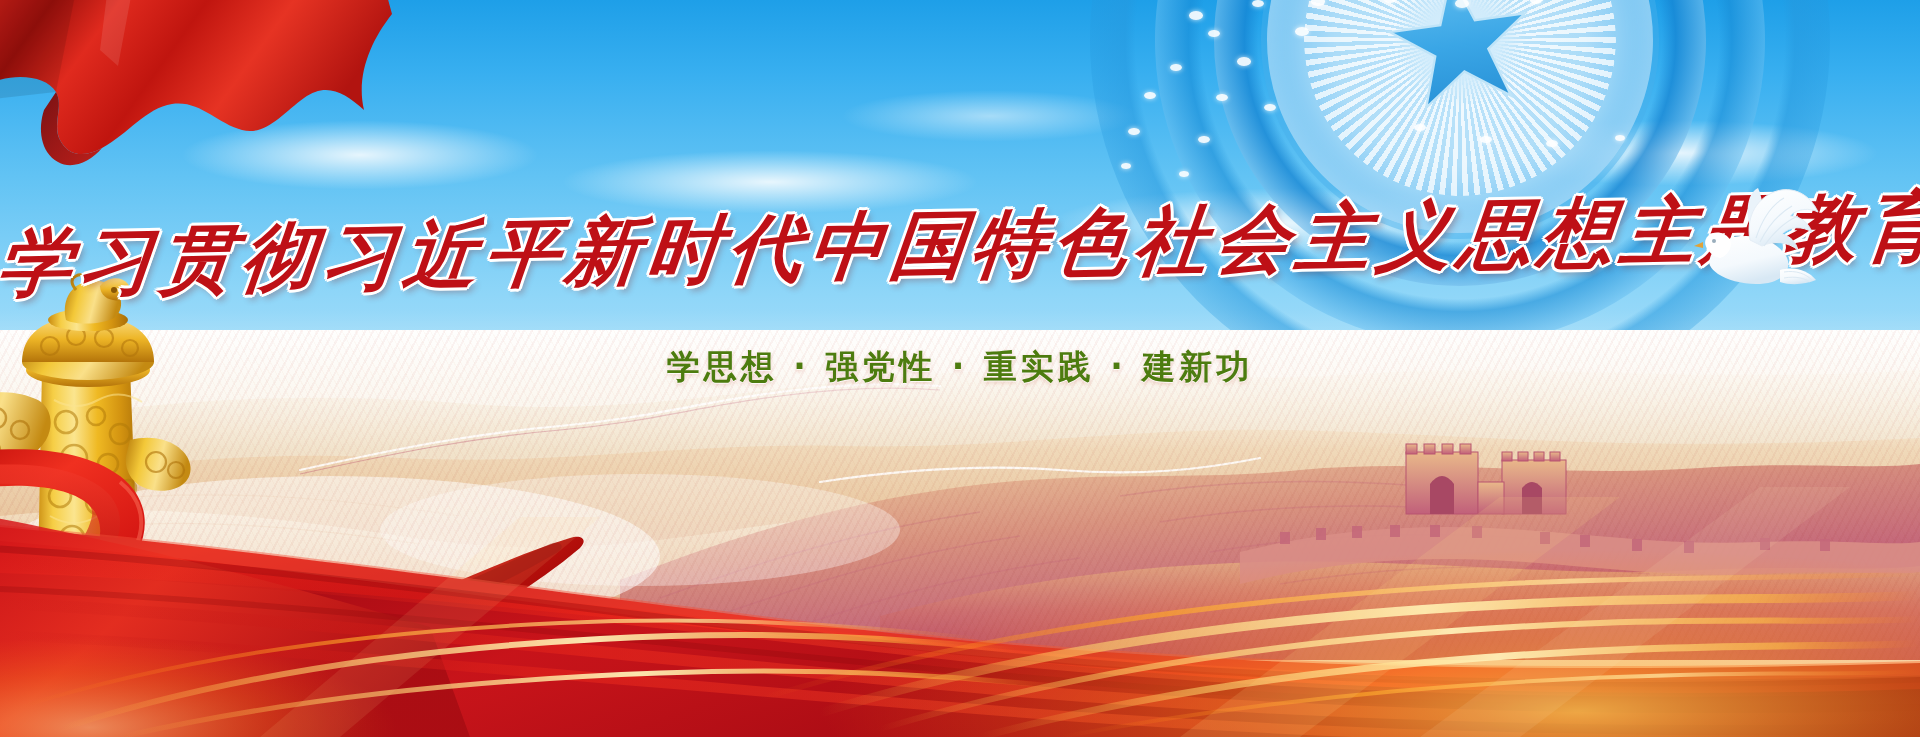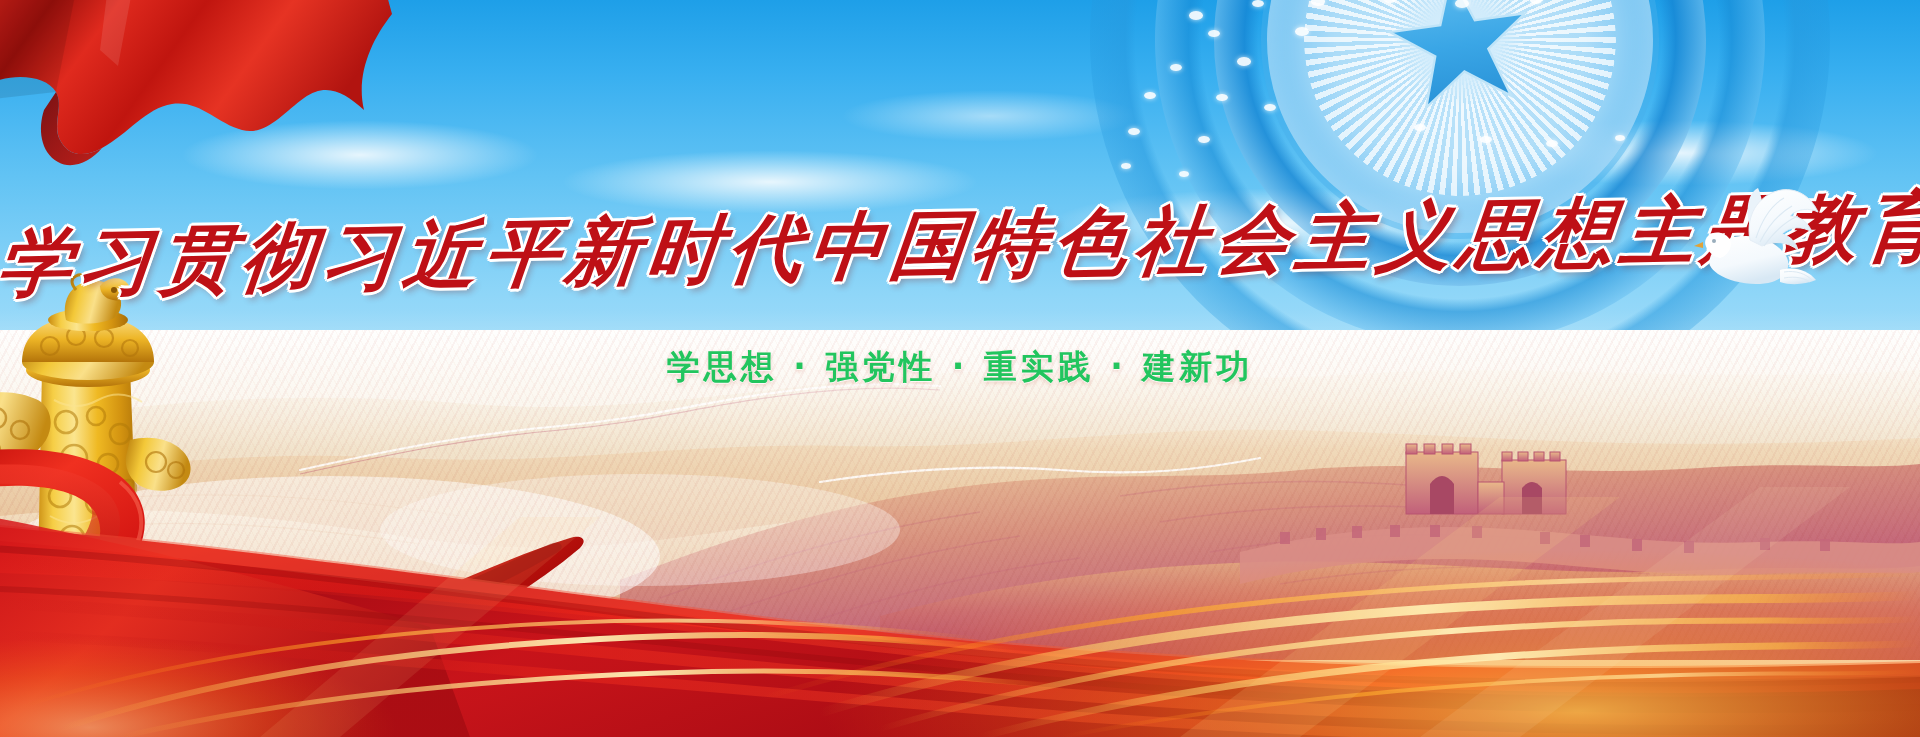--- a/index.html
+++ b/index.html
@@ -152,21 +152,21 @@
     position:absolute; left:0; right:0; top:345px;
     text-align:center;
     z-index:40;
   }
   .subtitle {
     display:inline-block;
     font-family:"DejaVu Sans", sans-serif;
     font-size:33px;
     font-weight:700;
     letter-spacing:4px;
-    color:#22c55e;
+    color:#4d7c0f;
     white-space:nowrap;
     text-shadow:0 1px 0 rgba(255,255,255,.8), 0 2px 4px rgba(190,60,40,.25);
   }
 
   
   .dove { position:absolute; left:1692px; top:186px; width:136px; height:118px; z-index:45; }
   .dove svg { width:100%; height:100%; display:block; }
 </style>
 </head>
 <body>

